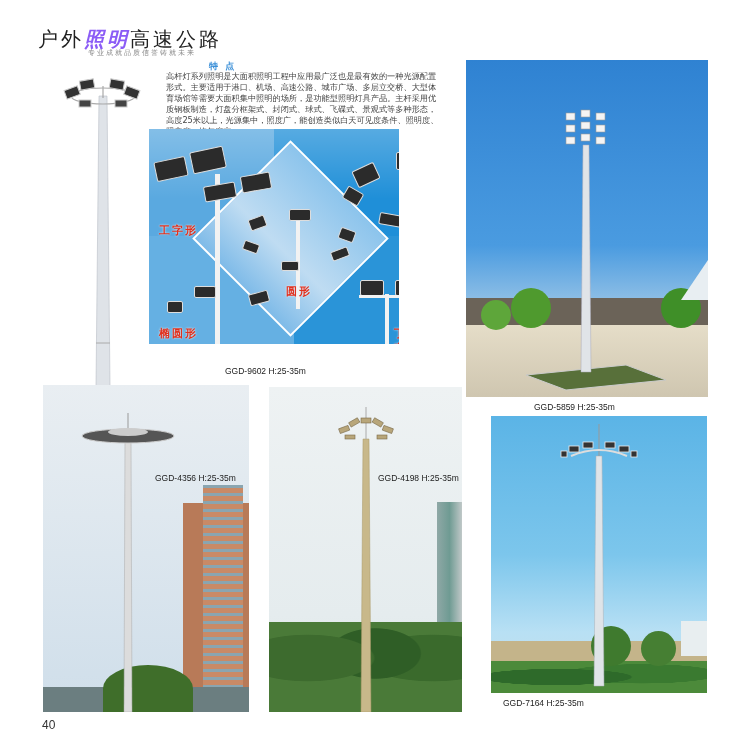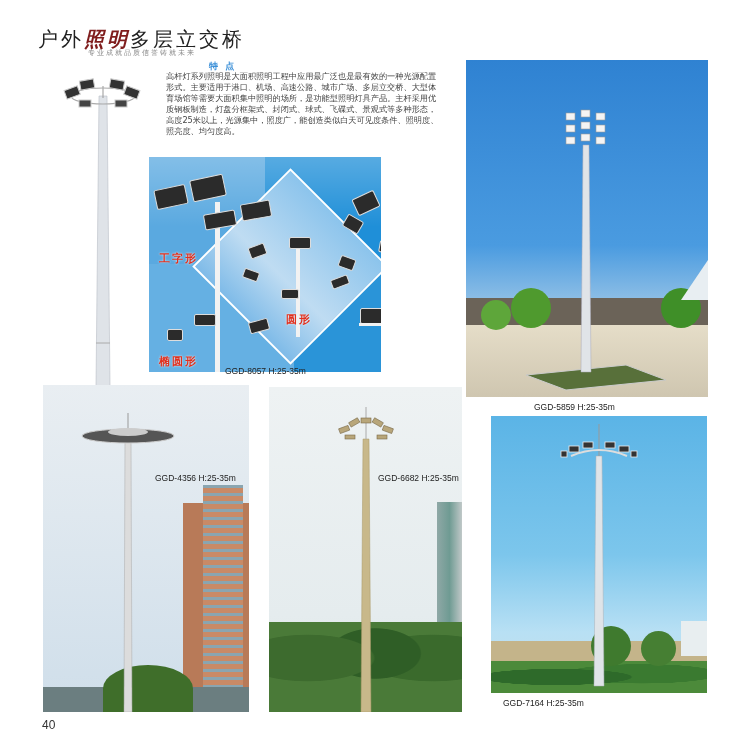--- a/index.html
+++ b/index.html
@@ -1,34 +1,34 @@
 <!DOCTYPE html>
 <html><head>
 <meta charset="utf-8">
 <style>
   html,body{margin:0;padding:0;background:#fff;}
   body{width:750px;height:750px;position:relative;overflow:hidden;font-family:"DejaVu Sans",sans-serif;}
   .abs{position:absolute;}
   .title{left:38px;top:26px;font-size:20px;color:#222;letter-spacing:3px;white-space:nowrap;}
-  .title .hl{color:#7f1d1d;font-weight:bold;font-style:italic;font-family:Liberation Serif, serif;}
+  .title .hl{color:#8b5cf6;font-weight:bold;font-style:italic;font-family:Liberation Serif, serif;}
   .subtitle{left:88px;top:48px;font-size:7px;color:#888;letter-spacing:2px;white-space:nowrap;}
   .feat-title{left:166px;top:60px;font-size:9px;color:#3a8fd8;font-weight:bold;letter-spacing:2px;margin-left:43px;}
   .feat-body{left:166px;top:71px;width:276px;font-size:8.2px;line-height:11px;color:#444;}
   .caption{font-family:"Liberation Sans",sans-serif;font-size:8.5px;color:#222;white-space:nowrap;}
   .pageno{left:42px;top:718px;font-size:12px;color:#333;font-family:"Liberation Sans",sans-serif;}
   .photo{overflow:hidden;}
   .pole{position:absolute;}
   .shape-label{position:absolute;color:#e0301e;font-size:11px;font-weight:bold;letter-spacing:2px;font-family:"DejaVu Serif",serif;text-shadow:0 0 2px #fff;}
   .lamp{position:absolute;background:#2b2b2b;border:1.5px solid #ddd;border-radius:2px;}
 </style>
 </head>
 <body>
 
 <div class="abs title">
-  <span>户外</span><span class="hl">照明</span><span>多层立交桥</span>
+  <span>户外</span><span class="hl">照明</span><span>高速公路</span>
 </div>
 <div class="abs subtitle">专业成就品质信誉铸就未来</div>
 
 <div class="abs feat-title">特 点</div>
 <div class="abs feat-body">高杆灯系列照明是大面积照明工程中应用最广泛也是最有效的一种光源配置形式。主要适用于港口、机场、高速公路、城市广场、多层立交桥、大型体育场馆等需要大面积集中照明的场所，是功能型照明灯具产品。主杆采用优质钢板制造，灯盘分框架式、封闭式、球式、飞碟式、景观式等多种形态，高度25米以上，光源集中，照度广，能创造类似白天可见度条件、照明度、照亮度、均匀度高。</div>
 
 <div class="abs photo" style="left:55px;top:68px;width:95px;height:318px;">
   <svg width="95" height="318">
     <polygon points="44,28 52,28 55,318 41,318" fill="#dfe3e8" stroke="#b8bec6" stroke-width="0.6"></polygon>
     <line x1="48" y1="18" x2="48" y2="30" stroke="#999"></line>
@@ -36,21 +36,21 @@
     <rect x="10" y="20" width="14" height="9" fill="#333" stroke="#ccc" transform="rotate(-20 17 24)"></rect>
     <rect x="25" y="12" width="14" height="9" fill="#333" stroke="#ccc" transform="rotate(-10 32 16)"></rect>
     <rect x="55" y="12" width="14" height="9" fill="#333" stroke="#ccc" transform="rotate(10 62 16)"></rect>
     <rect x="70" y="20" width="14" height="9" fill="#333" stroke="#ccc" transform="rotate(20 77 24)"></rect>
     <rect x="24" y="32" width="12" height="7" fill="#444" stroke="#ccc"></rect>
     <rect x="60" y="32" width="12" height="7" fill="#444" stroke="#ccc"></rect>
     <line x1="41" y1="275" x2="55" y2="275" stroke="#aaa"></line>
   </svg>
 </div>
 
-<div class="abs photo" style="left:149px;top:157px;width:232px;height:215px;background:linear-gradient(90deg,#5aa9e0 0%,#5aa9e0 50%,#1f8fd8 50%,#1f8fd8 100%);">
+<div class="abs photo" style="left:149px;top:129px;width:250px;height:215px;background:linear-gradient(90deg,#5aa9e0 0%,#5aa9e0 50%,#1f8fd8 50%,#1f8fd8 100%);">
   <div class="abs" style="left:0;top:0;width:290px;height:70px;background:linear-gradient(180deg,rgba(255,255,255,0.25),rgba(255,255,255,0));"></div>
   <div class="abs" style="left:145px;top:107px;width:145px;height:108px;background:#2a94d8;"></div>
   <div class="abs" style="left:0;top:107px;width:145px;height:108px;background:#65b0e3;"></div>
 
   <div class="abs" style="left:72px;top:39px;width:143px;height:143px;transform:translate(0,0) rotate(45deg);transform-origin:center;border:2px solid #fff;background:linear-gradient(180deg,#8cc4ec,#bfdcf2 60%,#7fbbe8);left:72px;top:40px;width:135px;height:135px;"></div>
 
   <div class="pole" style="left:66px;top:45px;width:5px;height:170px;background:#f2f2f2;"></div>
   <div class="pole" style="left:262px;top:20px;width:4px;height:85px;background:#f2f2f2;"></div>
   <div class="pole" style="left:147px;top:80px;width:4px;height:100px;background:#f2f2f2;"></div>
   <div class="pole" style="left:67px;top:170px;width:4px;height:45px;background:#f2f2f2;"></div>
@@ -76,21 +76,21 @@
   <div class="lamp" style="left:211px;top:151px;width:22px;height:14px;"></div>
   <div class="lamp" style="left:246px;top:151px;width:22px;height:14px;"></div>
   <div class="pole" style="left:210px;top:166px;width:60px;height:3px;background:#f2f2f2;"></div>
 
   <div class="shape-label" style="left:10px;top:94px;">工字形</div>
   <div class="shape-label" style="left:252px;top:94px;">扇形</div>
   <div class="shape-label" style="left:137px;top:155px;">圆形</div>
   <div class="shape-label" style="left:10px;top:197px;">椭圆形</div>
   <div class="shape-label" style="left:245px;top:197px;">丁字形</div>
 </div>
-<div class="abs caption" style="left:225px;top:366px;">GGD-8057  H:25-35m</div>
+<div class="abs caption" style="left:225px;top:366px;">GGD-9602  H:25-35m</div>
 
 <div class="abs photo" style="left:466px;top:60px;width:242px;height:337px;background:linear-gradient(180deg,#2f82d2 0%,#4a9be0 55%,#a9cde8 78%,#cfd6d8 80%,#d6d2c2 100%);">
   <div class="abs" style="left:0;top:238px;width:242px;height:30px;background:#6b6358;"></div>
   <div class="abs" style="left:0;top:265px;width:242px;height:72px;background:linear-gradient(180deg,#e5ddc8,#cfc6b0);"></div>
   <div class="abs" style="left:45px;top:228px;width:40px;height:40px;border-radius:50%;background:#4f9a2e;"></div>
   <div class="abs" style="left:15px;top:240px;width:30px;height:30px;border-radius:50%;background:#5ea63a;"></div>
   <div class="abs" style="left:195px;top:228px;width:40px;height:40px;border-radius:50%;background:#3f8f28;"></div>
   <polygon></polygon>
   <svg class="abs" style="left:0;top:0;" width="242" height="337">
     <polygon points="215,240 242,200 242,240" fill="#e8eef2"></polygon>
@@ -136,21 +136,21 @@
       <rect x="70" y="40" width="10" height="5" transform="rotate(-20 75 42)"></rect>
       <rect x="80" y="33" width="10" height="5" transform="rotate(-30 85 35)"></rect>
       <rect x="92" y="31" width="10" height="5"></rect>
       <rect x="104" y="33" width="10" height="5" transform="rotate(30 109 35)"></rect>
       <rect x="114" y="40" width="10" height="5" transform="rotate(20 119 42)"></rect>
       <rect x="76" y="48" width="10" height="4"></rect>
         <rect x="108" y="48" width="10" height="4"></rect>
     </g>
   </svg>
 </div>
-<div class="abs caption" style="left:378px;top:473px;">GGD-6682  H:25-35m</div>
+<div class="abs caption" style="left:378px;top:473px;">GGD-4198  H:25-35m</div>
 
 <div class="abs photo" style="left:491px;top:416px;width:216px;height:277px;background:linear-gradient(180deg,#5bb4e6 0%,#7cc6ec 50%,#b8e0f4 78%,#c8dfe8 100%);">
   <div class="abs" style="left:0;top:225px;width:216px;height:30px;background:#c4b48a;"></div>
   <div class="abs" style="left:190px;top:205px;width:26px;height:35px;background:#e8eef0;"></div>
   <div class="abs" style="left:0;top:245px;width:216px;height:32px;background:radial-gradient(ellipse at 30% 50%,#2e6a2a 0 35%,transparent 36%),radial-gradient(ellipse at 70% 40%,#3a7a30 0 35%,transparent 36%),#4c8a3a;"></div>
   <div class="abs" style="left:100px;top:210px;width:40px;height:40px;border-radius:50%;background:#3f7a2e;"></div>
   <div class="abs" style="left:150px;top:215px;width:35px;height:35px;border-radius:50%;background:#467f33;"></div>
   <svg class="abs" style="left:0;top:0;" width="216" height="277">
     <polygon points="105,40 111,40 113,270 103,270" fill="#dfe4e8" stroke="#a8b0b8" stroke-width="0.5"></polygon>
     <line x1="108" y1="8" x2="108" y2="40" stroke="#999"></line>

